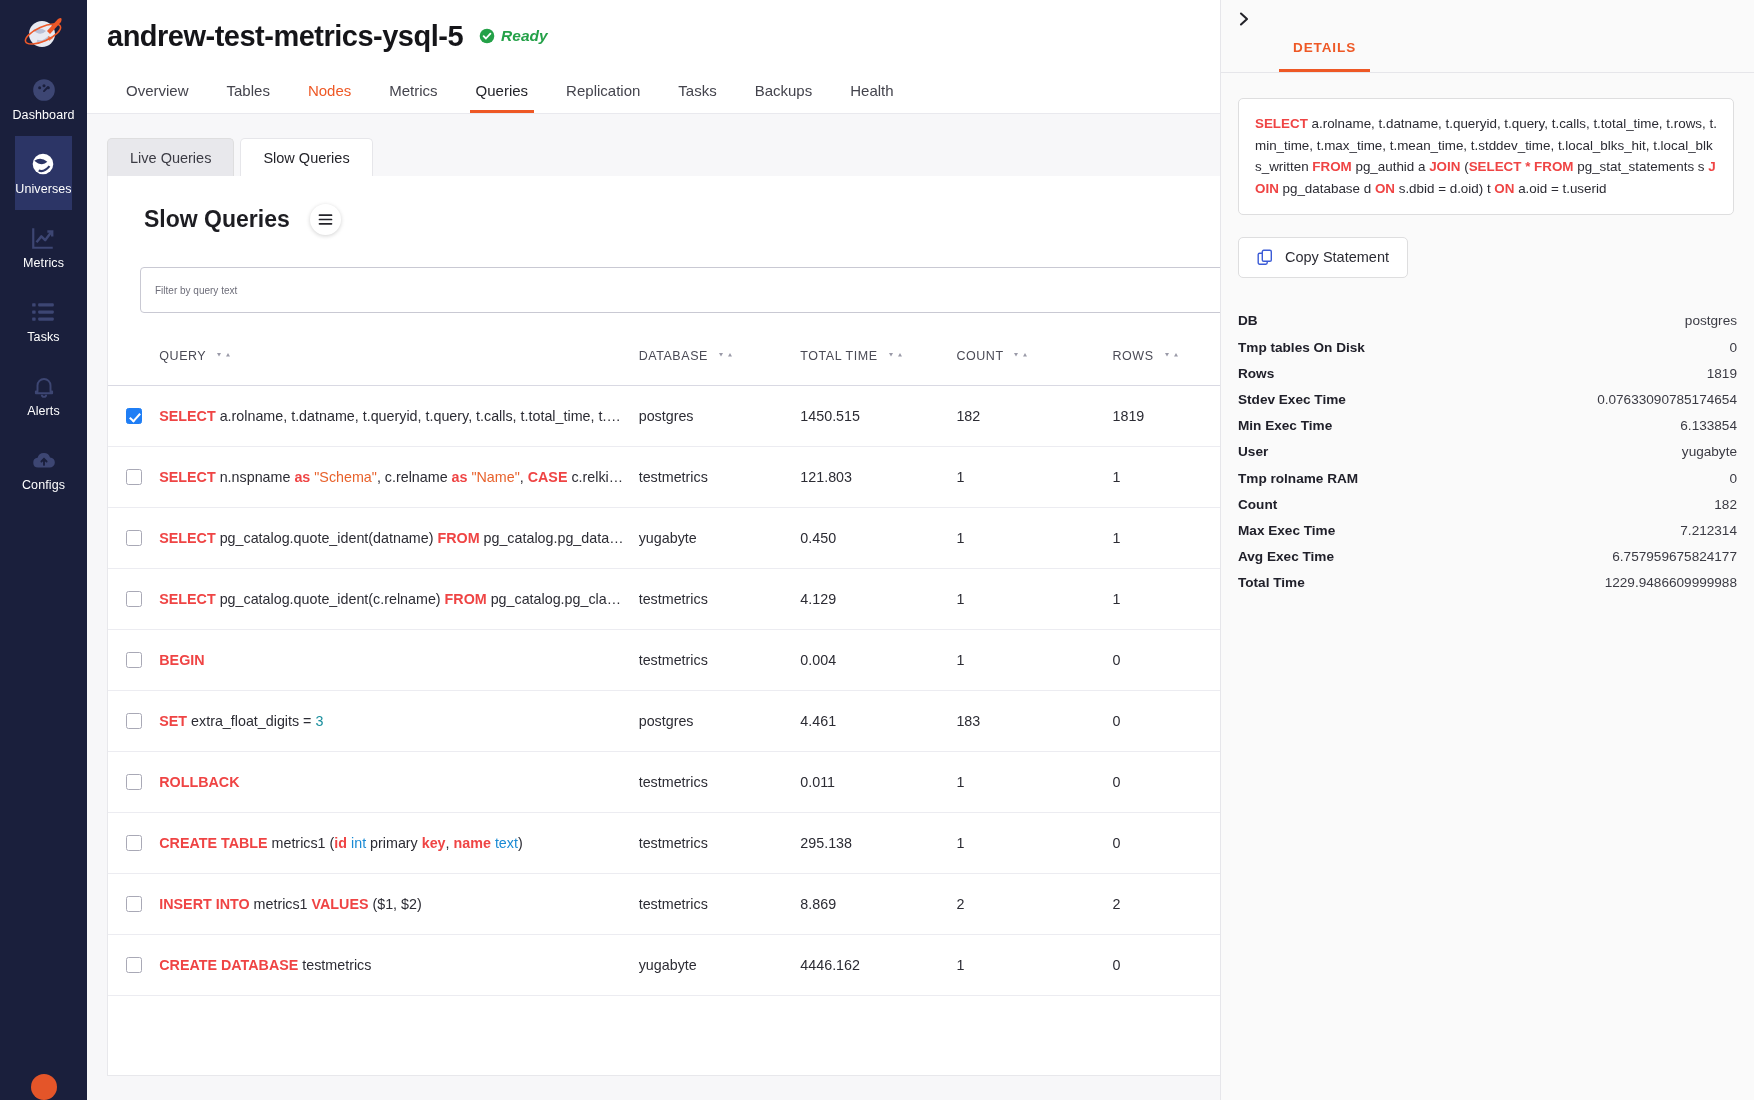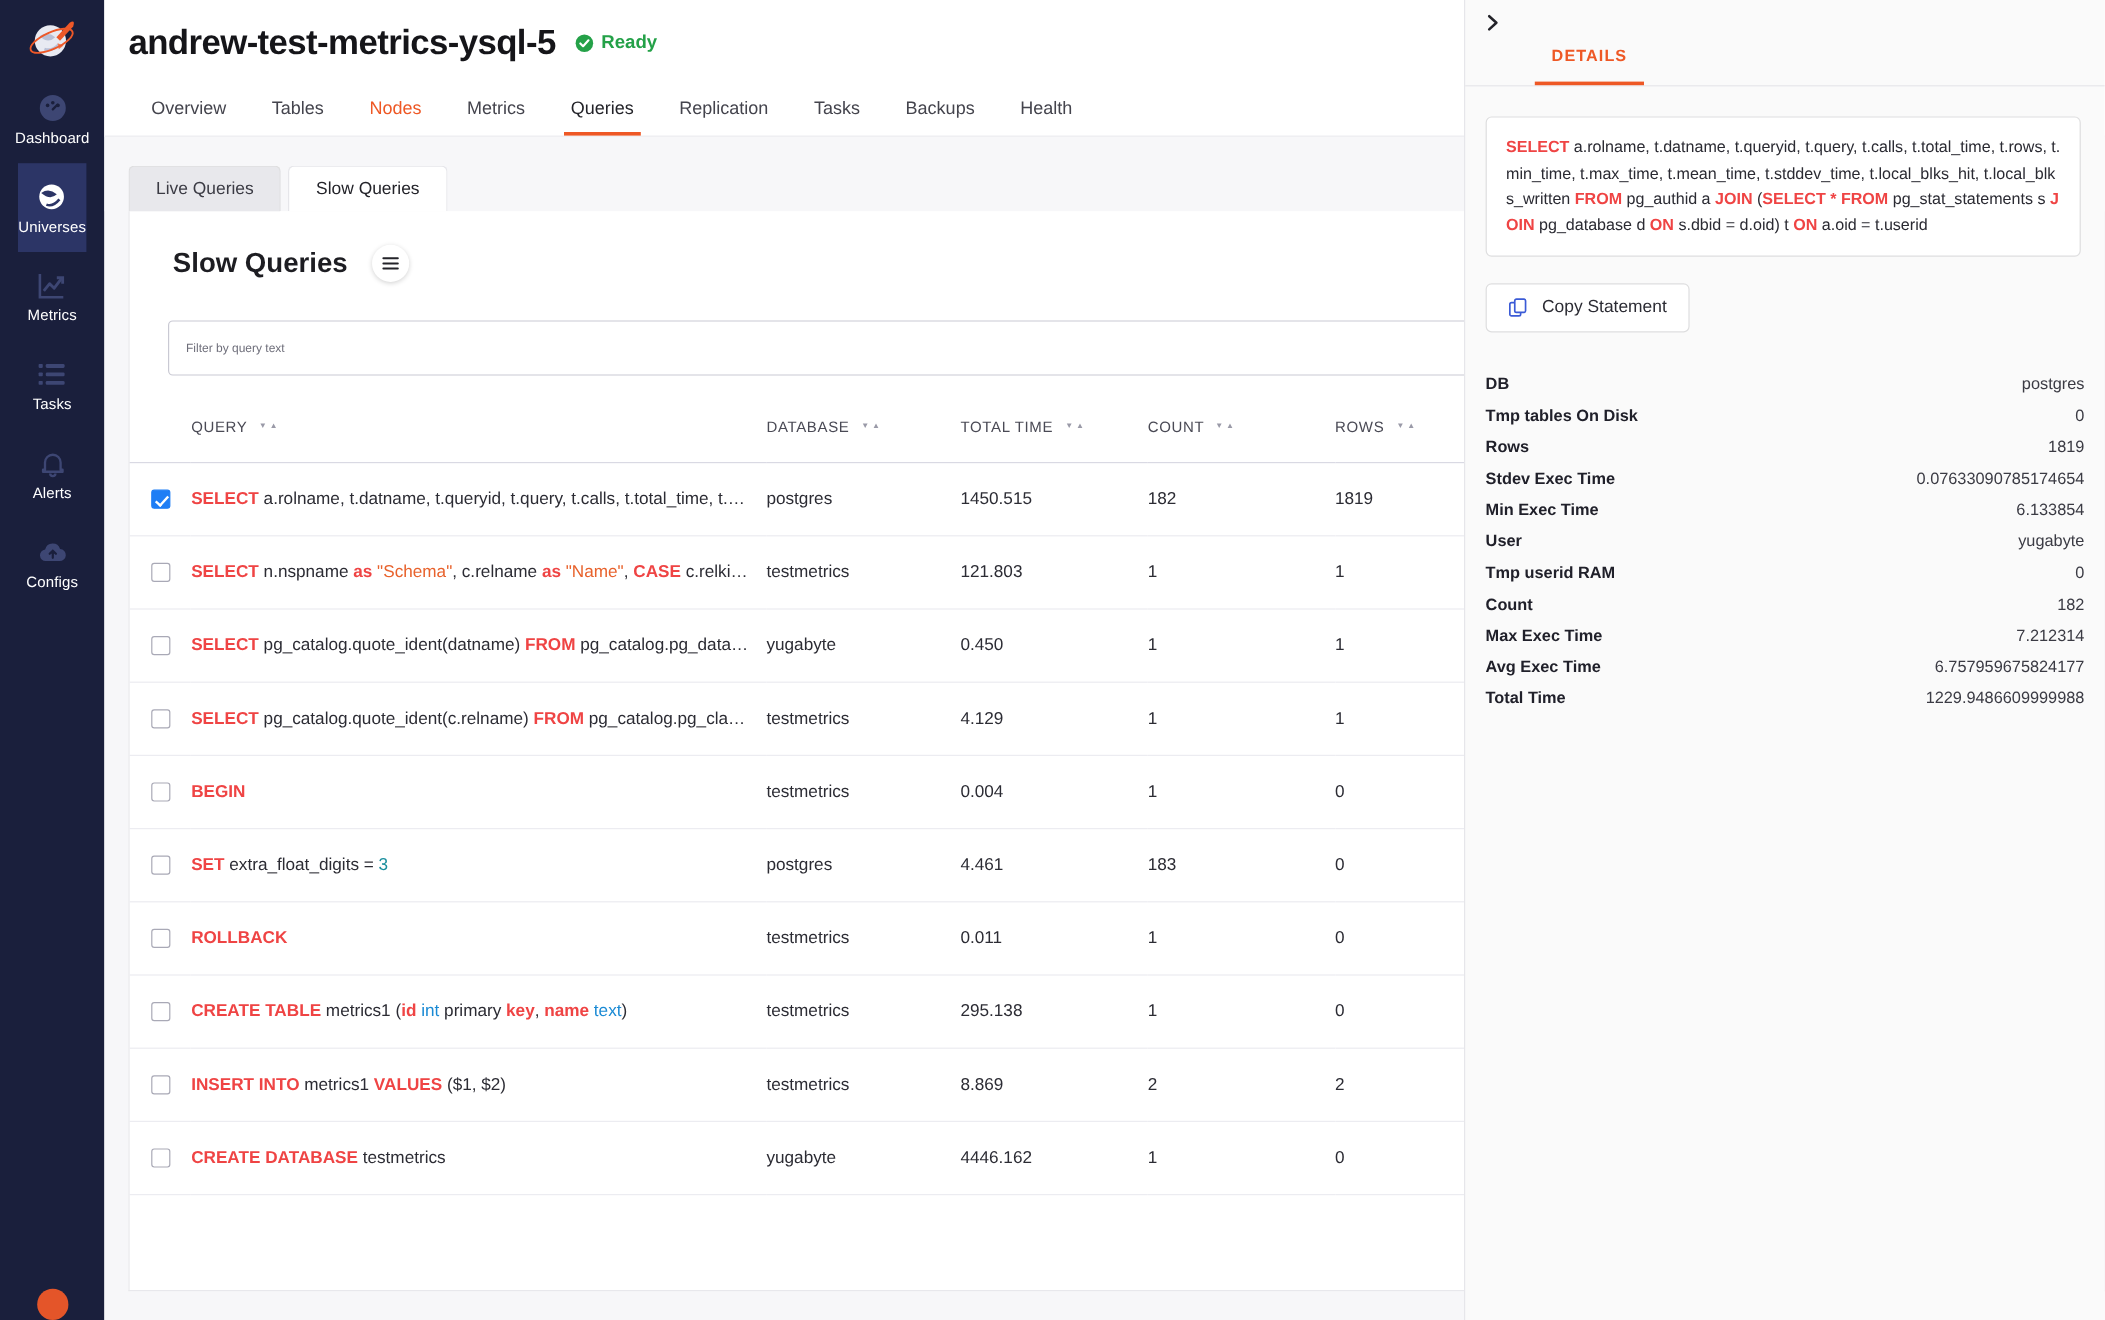--- a/index.html
+++ b/index.html
@@ -46,21 +46,21 @@
     overflow: hidden;
   }
   .topbar { background: #ffffff; padding: 0 0 0 0; }
   .title-row {
     display: flex; align-items: center; gap: 16px;
     padding: 14px 0 0 20px; height: 58px;
   }
   .univ-title {
     font-size: 29px; font-weight: bold; letter-spacing: -0.5px; color: #151519;
   }
-  .ready-badge { display: flex; align-items: center; gap: 6px; }
+  .ready-badge { display: flex; align-items: center; gap: 6px; font-style: italic; }
   .ready-text { color: #24a148; font-size: 15.5px; font-weight: bold; }
   .nav-tabs {
     display: flex; align-items: flex-end; gap: 0;
     padding-left: 20px; height: 56px; background:#fff;
     border-bottom: 1px solid #e9e9ee;
   }
   .nav-tab {
     padding: 0 19px 15px 19px; font-size: 15px; color: #44444d;
     cursor: pointer; position: relative; line-height: 1;
   }
@@ -527,21 +527,21 @@
         </div>
         <div class="kv-row">
           <span class="kv-key">Min Exec Time</span>
           <span class="kv-val">6.133854</span>
         </div>
         <div class="kv-row">
           <span class="kv-key">User</span>
           <span class="kv-val">yugabyte</span>
         </div>
         <div class="kv-row">
-          <span class="kv-key">Tmp userid RAM</span>
+          <span class="kv-key">Tmp rolname RAM</span>
           <span class="kv-val">0</span>
         </div>
         <div class="kv-row">
           <span class="kv-key">Count</span>
           <span class="kv-val">182</span>
         </div>
         <div class="kv-row">
           <span class="kv-key">Max Exec Time</span>
           <span class="kv-val">7.212314</span>
         </div>

